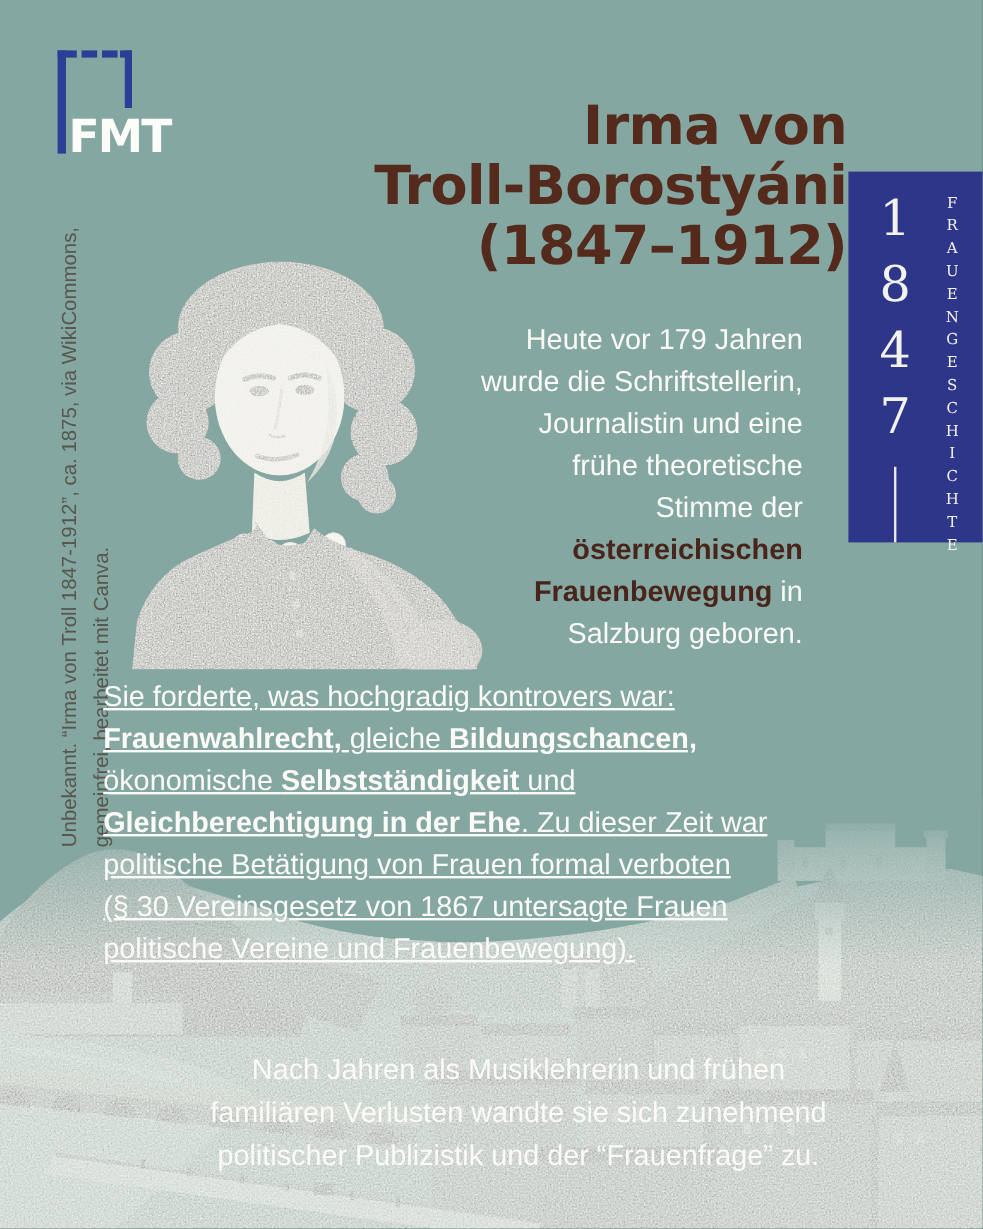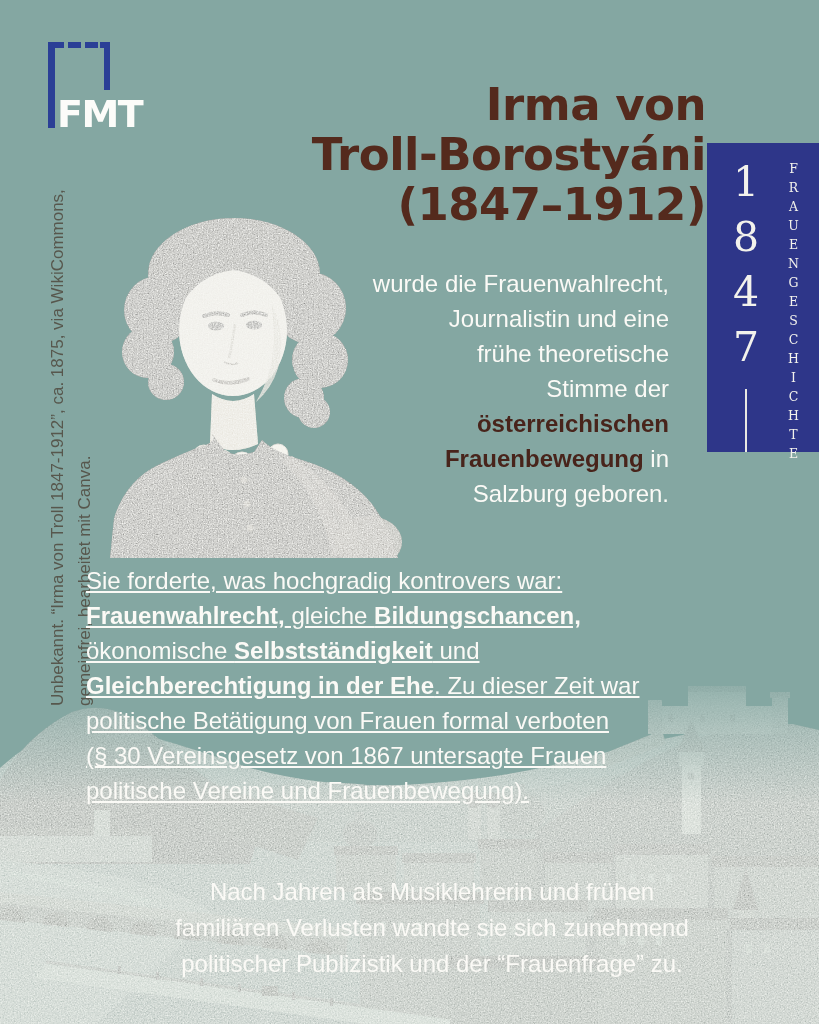--- a/index.html
+++ b/index.html
@@ -288,21 +288,22 @@
         <path d="M36,276 Q60,258 86,250 L80,262 Q56,270 44,284 Z" fill="#55524c" opacity="0.6"></path>
         <ellipse cx="272" cy="330" rx="34" ry="26" fill="#7e7970" opacity="0.9"></ellipse>
         <circle cx="148" cy="268" r="3.5" fill="#9b968b"></circle>
         <circle cx="151" cy="292" r="3.5" fill="#9b968b"></circle>
         <circle cx="154" cy="316" r="3.5" fill="#9b968b"></circle>
       </g>
     </g>
   </svg>
 
   <div class="txt intro">
-    <div>wurde die Frauenwahlrecht,</div>
+    <div>Heute vor 179 Jahren</div>
+    <div>wurde die Schriftstellerin,</div>
     <div>Journalistin und eine</div>
     <div>frühe theoretische</div>
     <div>Stimme der</div>
     <div><span class="hl">österreichischen</span></div>
     <div><span class="hl">Frauenbewegung</span><span> in</span></div>
     <div>Salzburg geboren.</div>
   </div>
 
   <div class="txt demands">
     <div>Sie forderte, was hochgradig kontrovers war:</div>

